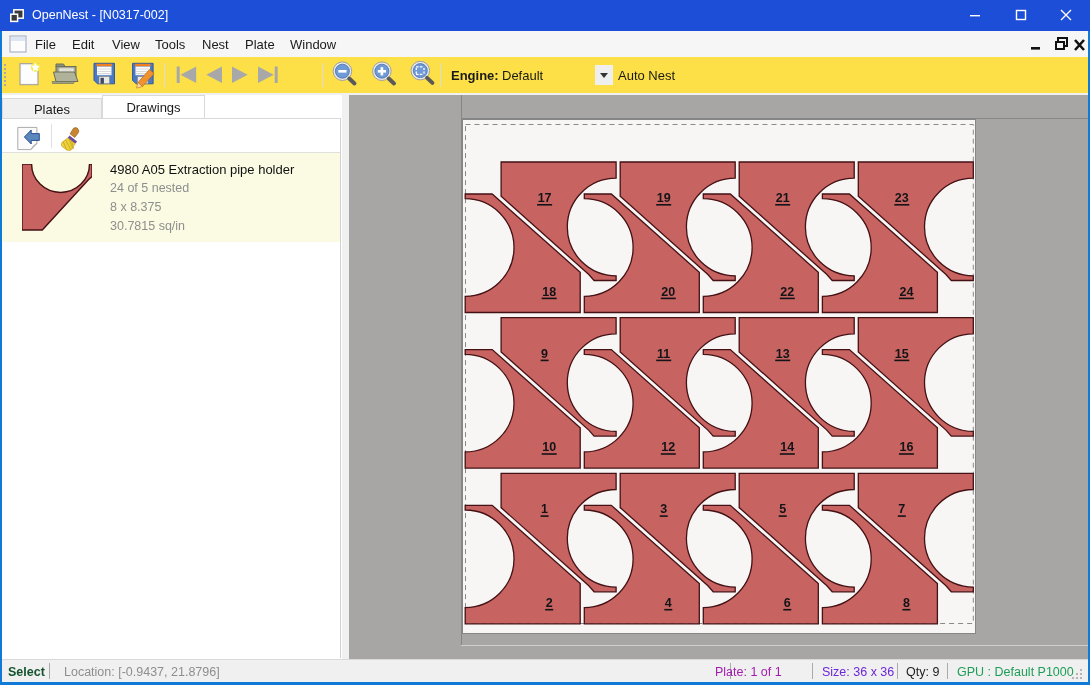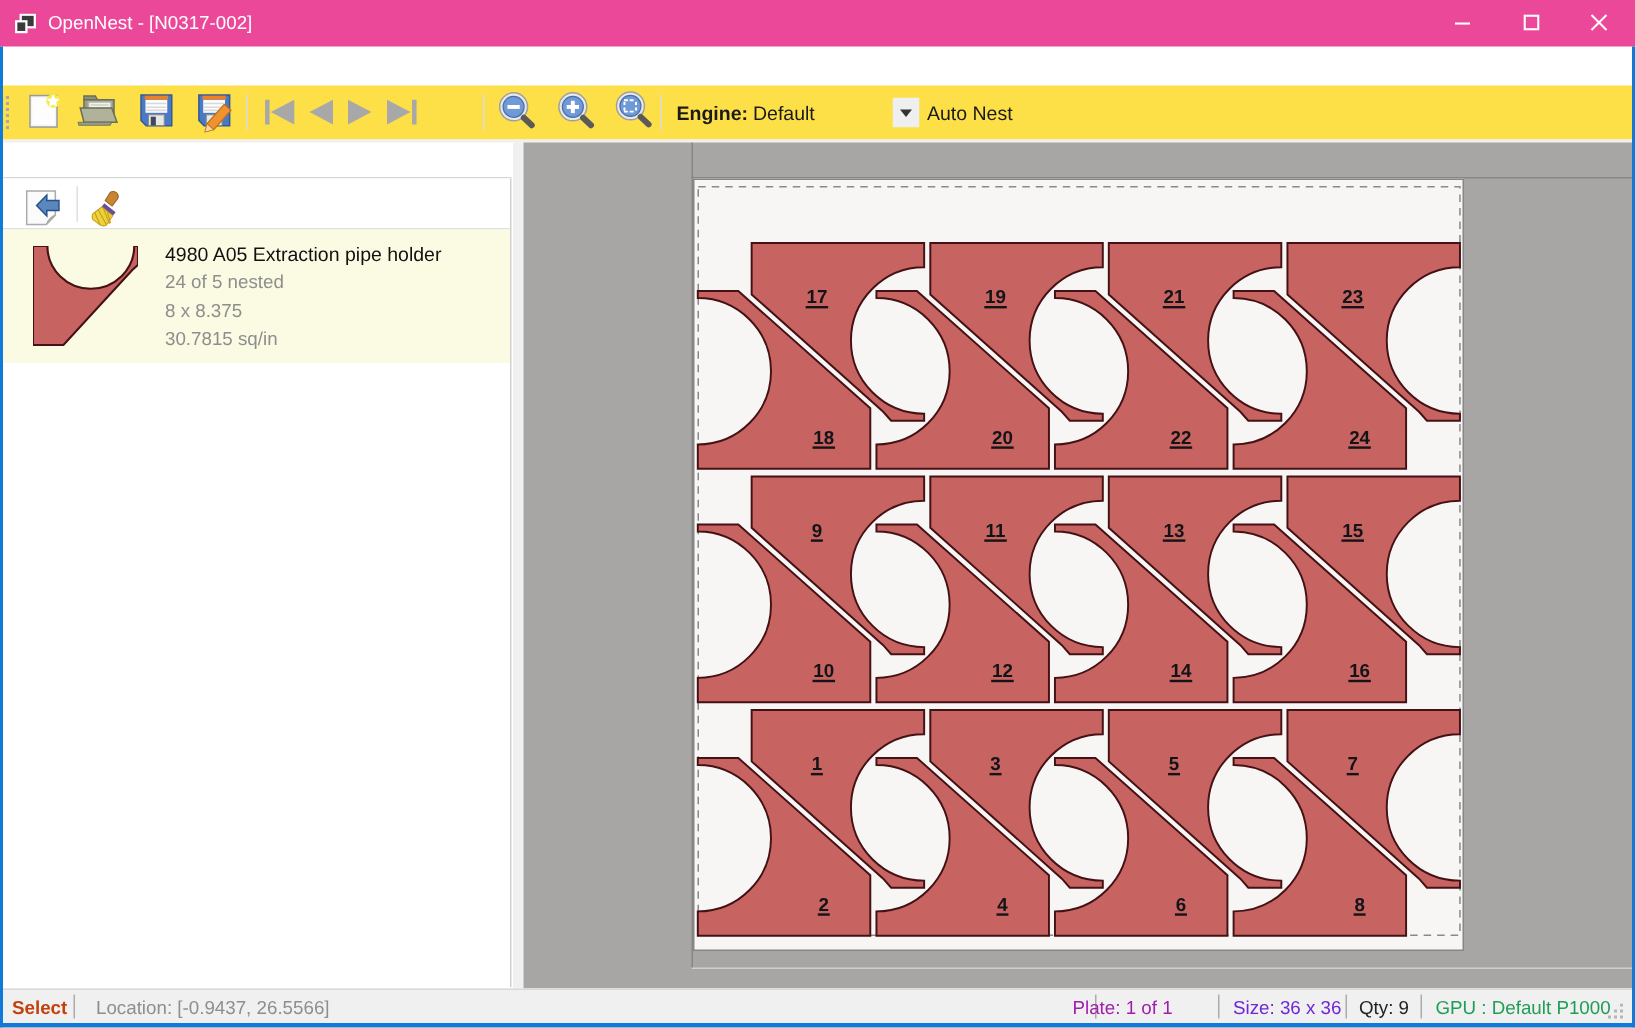--- a/index.html
+++ b/index.html
@@ -3,21 +3,21 @@
 <meta charset="utf-8">
 <style>
 * { margin:0; padding:0; box-sizing:border-box; }
 html,body { width:1090px; height:685px; overflow:hidden; }
 body { font-family:"Liberation Sans", sans-serif; position:relative; background:#fff; }
 #win { position:absolute; left:0; top:0; width:1090px; height:685px; }
 #bl { position:absolute; left:0; top:31px; width:2px; height:654px; background:#0f7ad8; z-index:50; }
 #br { position:absolute; left:1088px; top:31px; width:2px; height:654px; background:#0f7ad8; z-index:50; }
 #bb { position:absolute; left:0; top:682px; width:1090px; height:3px; background:#0f7ad8; z-index:50; }
 
-#titlebar { position:absolute; left:0; top:0; width:100%; height:31px; background:#ec4899; color:#fff; }
+#titlebar { position:absolute; left:0; top:0; width:100%; height:31px; background:#1d4ed8; color:#fff; }
 #titlebar .title { position:absolute; left:32px; top:8px; font-size:12.5px; }
 #tb-min { position:absolute; left:952px; top:0; width:46px; height:31px; }
 #tb-max { position:absolute; left:998px; top:0; width:46px; height:31px; }
 #tb-close { position:absolute; left:1044px; top:0; width:44px; height:31px; }
 
 #menubar { position:absolute; left:0; top:31px; width:100%; height:26px; background:#f6f6f6; }
 #menubar .mi { position:absolute; top:6px; font-size:13px; color:#1a1a1a; }
 
 #toolbar { position:absolute; left:0; top:57px; width:100%; height:36px; background:#fde047; }
 .tsep { position:absolute; top:6px; width:1px; height:24px; background:#dcdcdc; }
@@ -62,20 +62,41 @@
         <rect x="18" y="15" width="10" height="1.4" fill="#fff"></rect>
       </svg>
     <svg id="tb-max" viewBox="0 0 46 31">
         <rect x="18.5" y="10.5" width="9" height="9" fill="none" stroke="#fff" stroke-width="1.4"></rect>
       </svg>
     <svg id="tb-close" viewBox="0 0 44 31">
         <path d="M17,10 L27,20 M27,10 L17,20" stroke="#fff" stroke-width="1.4"></path>
       </svg>
   </div>
 
+  <div id="menubar">
+    <svg style="position:absolute;left:9px;top:4px" width="18" height="18" viewBox="0 0 18 18">
+      <rect x="1" y="1" width="16" height="16" fill="#fdfdfd" stroke="#9aa7bd" stroke-width="1"></rect>
+      <rect x="2" y="2" width="14" height="4" fill="#dde6f2"></rect>
+    </svg>
+    <div class="mi" style="left:35px">File</div>
+    <div class="mi" style="left:72px">Edit</div>
+    <div class="mi" style="left:112px">View</div>
+    <div class="mi" style="left:155px">Tools</div>
+    <div class="mi" style="left:202px">Nest</div>
+    <div class="mi" style="left:245px">Plate</div>
+    <div class="mi" style="left:290px">Window</div>
+    <svg style="position:absolute;left:1028px;top:0" width="62" height="26" viewBox="0 0 62 26">
+      <rect x="3" y="16" width="9" height="2.6" fill="#111"></rect>
+      <g fill="none" stroke="#111" stroke-width="2">
+        <rect x="28" y="11" width="8" height="7" fill="#f6f6f6"></rect>
+        <path d="M30,11 L30,7 L39,7 L39,15 L36,15"></path>
+      </g>
+      <path d="M47,9 L56,19 M56,9 L47,19" stroke="#111" stroke-width="2.6"></path>
+    </svg>
+  </div>
 
   <div id="toolbar">
     <svg style="position:absolute;left:0;top:0" width="700" height="36" viewBox="0 0 700 36">
 
       <g fill="#a9a9a9">
         <rect x="4" y="7" width="2" height="2"></rect>
           <rect x="4" y="11" width="2" height="2"></rect>
           <rect x="4" y="15" width="2" height="2"></rect>
           <rect x="4" y="19" width="2" height="2"></rect>
           <rect x="4" y="23" width="2" height="2"></rect>
@@ -148,20 +169,24 @@
     <div class="lbl" style="left:451px;font-weight:bold">Engine:</div>
     <div class="lbl" style="left:502px">Default</div>
     <svg style="position:absolute;left:595px;top:8px" width="18" height="20" viewBox="0 0 18 20">
         <rect x="0" y="0" width="18" height="20" fill="#efefef"></rect>
         <path d="M5,8 L13,8 L9,13 z" fill="#333"></path>
       </svg>
     <div class="lbl" style="left:618px">Auto Nest</div>
   </div>
   <div style="position:absolute;left:0;top:93px;width:1090px;height:2px;background:#f0f0f0"></div>
 
+  <div id="tabsrow">
+    <div id="tab-plates" class="tab">Plates</div>
+    <div id="tab-drawings" class="tab">Drawings</div>
+  </div>
   <div id="tabline"></div>
   <div style="position:absolute;left:342px;top:95px;width:7px;height:564px;background:#f0f0f0"></div>
 
   <div id="panel">
     <svg style="position:absolute;left:0;top:0" width="120" height="34" viewBox="0 0 120 34">
 
       <path d="M17.8,8.4 h19.1 v16 l-6,6.2 h-13.1 z" fill="#fbfbfb" stroke="#ababab"></path>
       <path d="M36.9,24.4 l-6,6.2 q1.8,-4.6 6,-6.2 z" fill="#e8e8e8" stroke="#ababab" stroke-width=".8"></path>
       <path d="M24.4,18 L31.2,11 L31.2,14.6 L39.3,14.6 L39.3,21.4 L31.2,21.4 L31.2,25 z" fill="#5b87bd" stroke="#27508f" stroke-width="1"></path>
 
@@ -266,23 +291,23 @@
 <rect x="783.3" y="608.9" width="8" height="1.6"></rect>
 <text x="901.8" y="513.4">7</text>
 <rect x="897.8" y="515.3" width="8" height="1.6"></rect>
 <text x="906.4" y="607.0">8</text>
 <rect x="902.4" y="608.9" width="8" height="1.6"></rect>
 </g>
     </svg>
   </div>
 
   <div id="statusbar">
-    <div class="s" style="left:8px;color:#c2410c;font-weight:bold">Select</div>
+    <div class="s" style="left:8px;color:#14532d;font-weight:bold">Select</div>
     <div class="ssep" style="left:49px"></div>
-    <div class="s" style="left:64px;color:#8e8e8e">Location: [-0.9437, 26.5566]</div>
+    <div class="s" style="left:64px;color:#8e8e8e">Location: [-0.9437, 21.8796]</div>
     <div class="ssep" style="left:730px"></div>
     <div class="s" style="left:715px;color:#a21caf">Plate: 1 of 1</div>
     <div class="ssep" style="left:812px"></div>
     <div class="s" style="left:822px;color:#6d28d9">Size: 36 x 36</div>
     <div class="ssep" style="left:897px"></div>
     <div class="s" style="left:906px;color:#222">Qty: 9</div>
     <div class="ssep" style="left:947px"></div>
     <div class="s" style="left:957px;color:#1e9e57">GPU : Default P1000</div>
     <svg style="position:absolute;left:1070px;top:9px" width="14" height="12" viewBox="0 0 14 12">
       <g fill="#b5b5b5">

